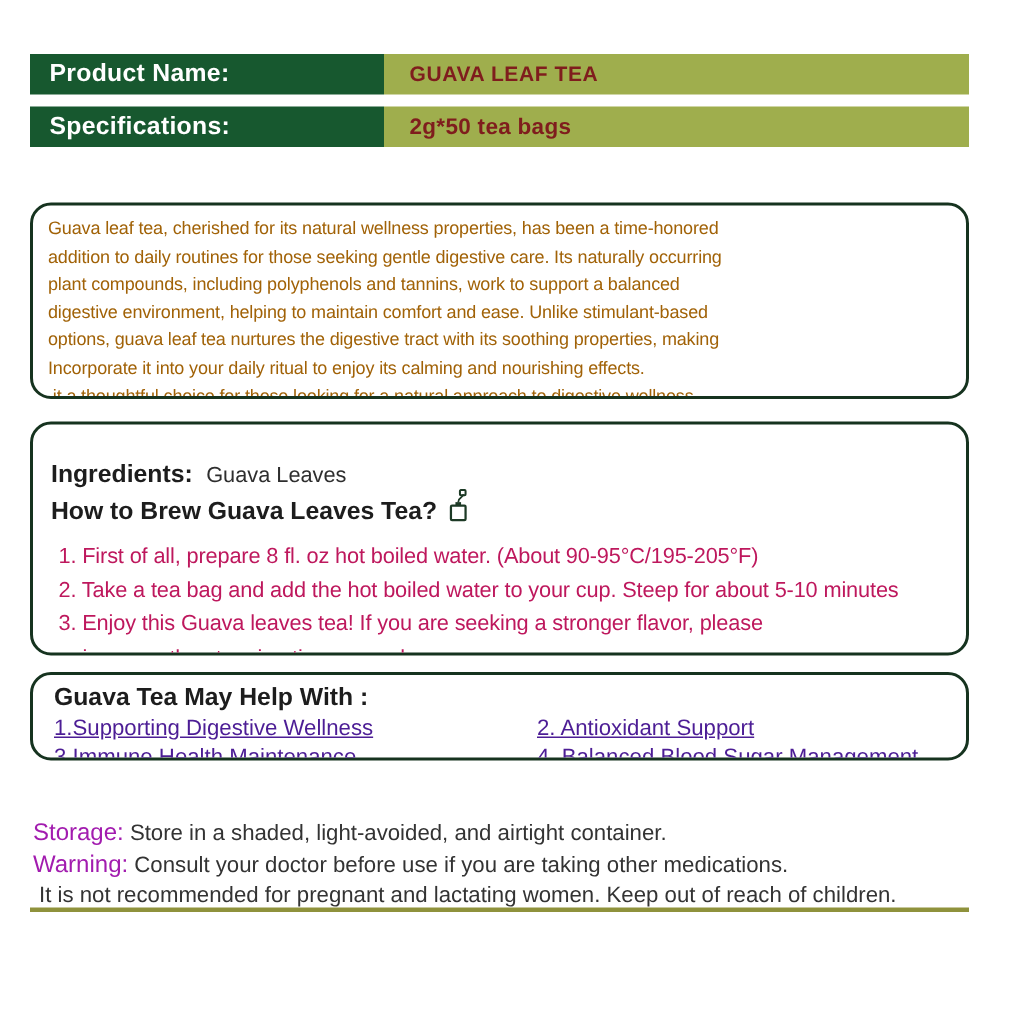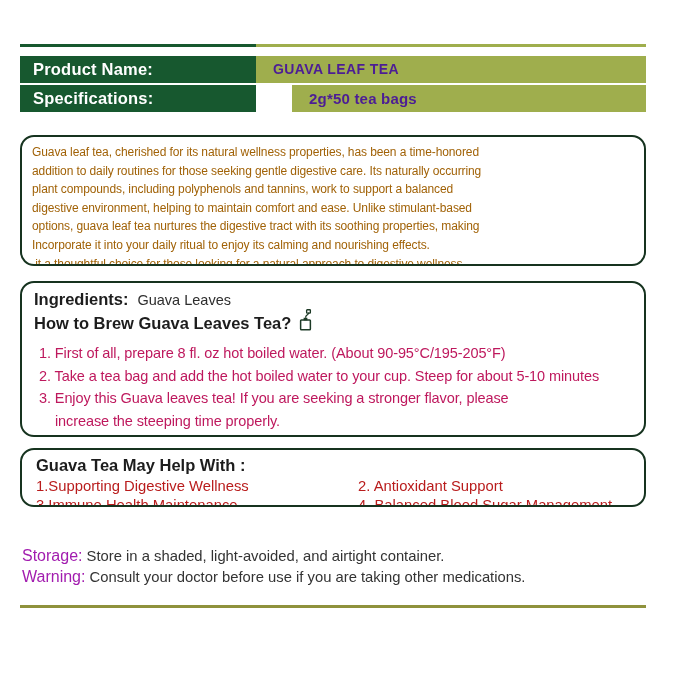--- a/index.html
+++ b/index.html
@@ -11,41 +11,41 @@
     height: 679px;
     background: #ffffff;
     overflow: hidden;
   }
   
   .topline { position: absolute; left: 20px; top: 44px; width: 626px; height: 3px; display: flex; }
   .topline .seg-dark  { width: 236px; height: 100%; background: #17582f; }
   .topline .seg-olive { flex: 1; height: 100%; background: #9fae4d; }
   
   .hrow { position: absolute; left: 20px; width: 626px; height: 27px; display: flex; }
-  .hrow.r1 { top: 56px; }
-  .hrow.r2 { top: 85px; gap: 36px; }
+  .hrow.r1 { top: 36px; }
+  .hrow.r2 { top: 71px; }
   .hrow .label-box {
     width: 236px; background: #17582f; color: #ffffff;
     font-weight: bold; font-size: 16.5px; line-height: 27px;
     padding-left: 13px; letter-spacing: 0.2px;
   }
   .hrow .value-box {
-    flex: 1; background: #9fae4d; color: #4c1d95;
+    flex: 1; background: #9fae4d; color: #7f1d1d;
     font-weight: bold; line-height: 27px; padding-left: 17px;
   }
   .hrow.r1 .value-box { font-size: 14px; letter-spacing: 0.4px; }
   .hrow.r2 .value-box { font-size: 15px; letter-spacing: 0.2px; }
   
   .gbox {
     position: absolute; left: 20px; width: 626px;
     border: 2.5px solid #16331f; border-radius: 14px;
     background: #ffffff; overflow: hidden;
   }
   .box-desc  { top: 135px; height: 131px; padding: 6px 6px 0 10px; }
-  .box-brew  { top: 281px; height: 156px; padding: 5px 8px 0 12px; }
+  .box-brew  { top: 281px; height: 156px; padding: 22px 8px 0 12px; }
   .box-help  { top: 448px; height: 59px;  padding: 4px 8px 0 14px; }
   
   .desc-line {
     white-space: pre; font-size: 12px; line-height: 18.6px;
     color: #a16207; letter-spacing: -0.1px;
   }
   
   .ing-row { display: flex; align-items: baseline; margin-top: 2px; }
   .ing-label { font-weight: bold; font-size: 16.5px; color: #1d1d1d; }
   .ing-value { font-size: 14.5px; color: #2e2e2e; margin-left: 9px; }
@@ -61,21 +61,21 @@
   .brew-note {
     white-space: pre; font-size: 14.5px; line-height: 22px;
     color: #2e2e2e; letter-spacing: -0.1px;
   }
   
   .help-title { font-weight: bold; font-size: 16.5px; color: #1d1d1d; margin-top: 2px; }
   .help-grid {
     display: grid; grid-template-columns: 322px 1fr;
     margin-top: 2px; row-gap: 0;
   }
-  .help-item { font-size: 14.8px; line-height: 18.8px; color: #b91c1c; white-space: pre; }
+  .help-item { font-size: 14.8px; line-height: 18.8px; color: #4c1d95; white-space: pre; text-decoration: underline; }
   
   .footer { position: absolute; left: 22px; top: 546px; width: 640px; }
   .f-line { white-space: pre; font-size: 14.8px; line-height: 20.5px; color: #333333; }
   .f-label { color: #a21caf; font-size: 16px; }
   .f-line.l3 { padding-left: 4px; }
   .bottomline { position: absolute; left: 20px; top: 605px; width: 626px; height: 3px; background: #8f923c; }
 </style>
 </head>
 <body>
 
@@ -137,17 +137,18 @@
       <div class="help-item">1.Supporting Digestive Wellness</div>
       <div class="help-item">2. Antioxidant Support</div>
       <div class="help-item">3.Immune Health Maintenance</div>
       <div class="help-item">4. Balanced Blood Sugar Management</div>
     </div>
   </div>
 
   <div class="footer">
     <div class="f-line"><span class="f-label">Storage:</span><span> Store in a shaded, light-avoided, and airtight container.</span></div>
     <div class="f-line"><span class="f-label">Warning:</span><span> Consult your doctor before use if you are taking other medications.</span></div>
+    <div class="f-line l3">It is not recommended for pregnant and lactating women. Keep out of reach of children.</div>
   </div>
 
   <div class="bottomline"></div>
 
 </div>
 
 </body></html>

